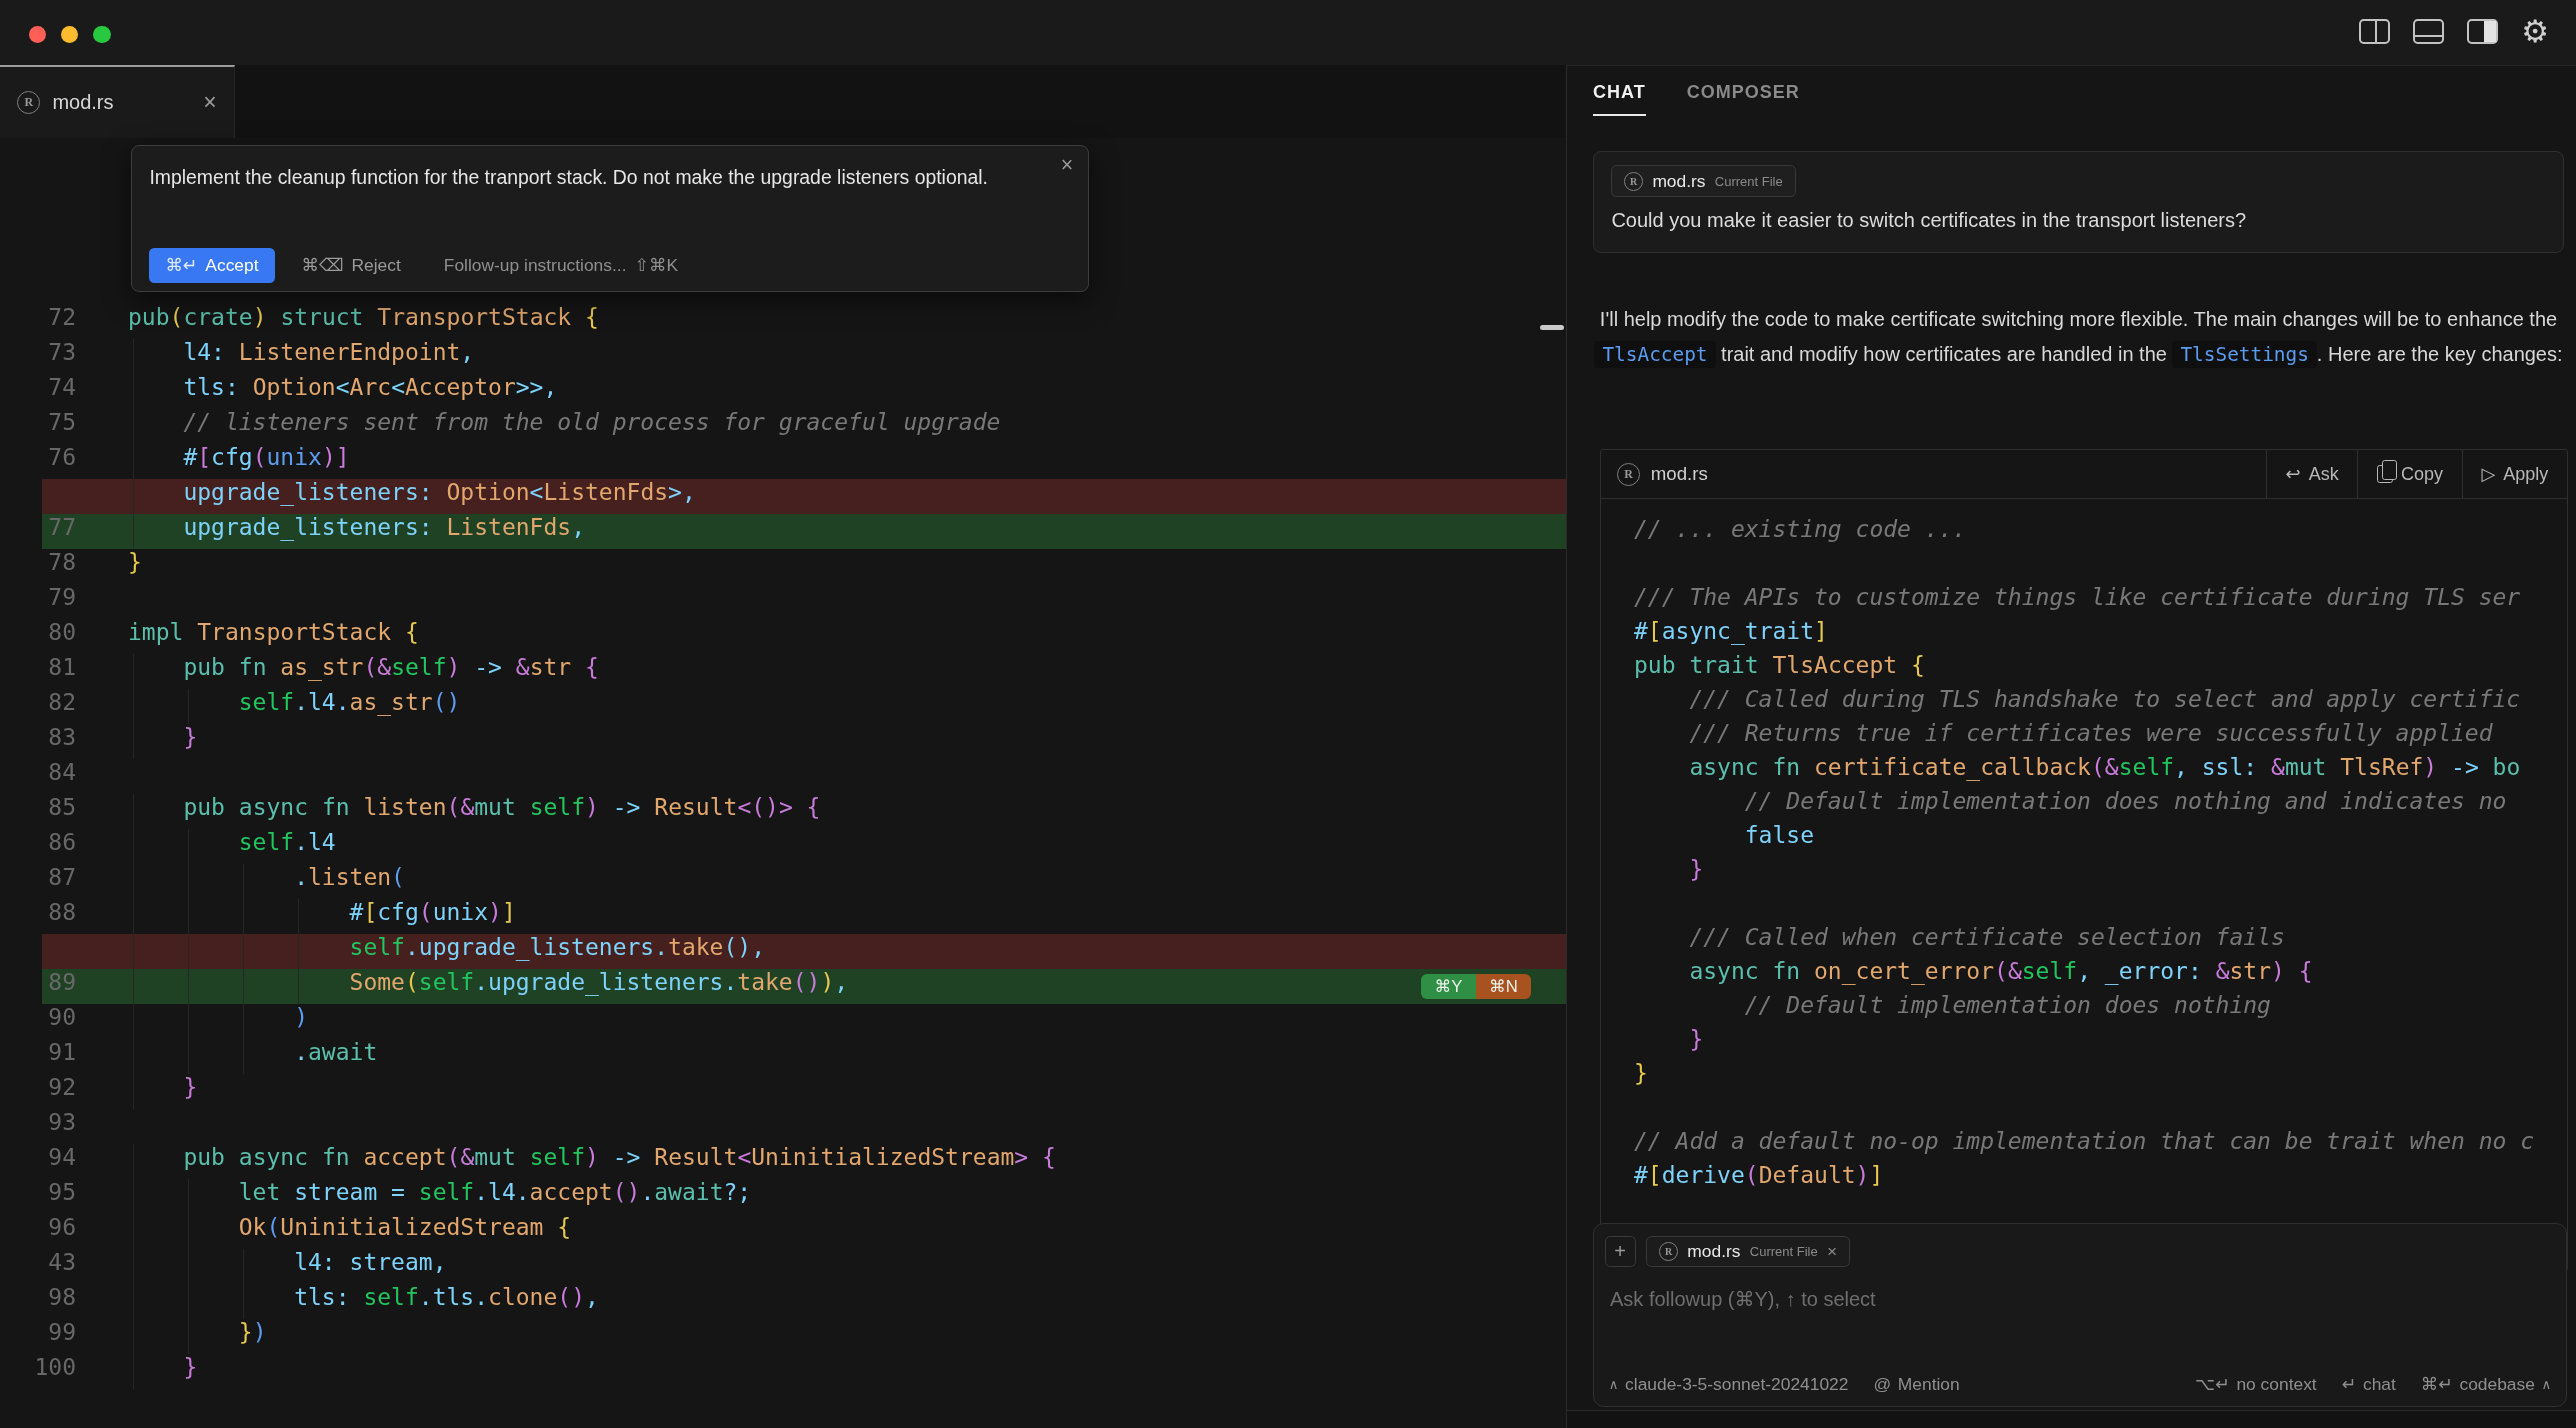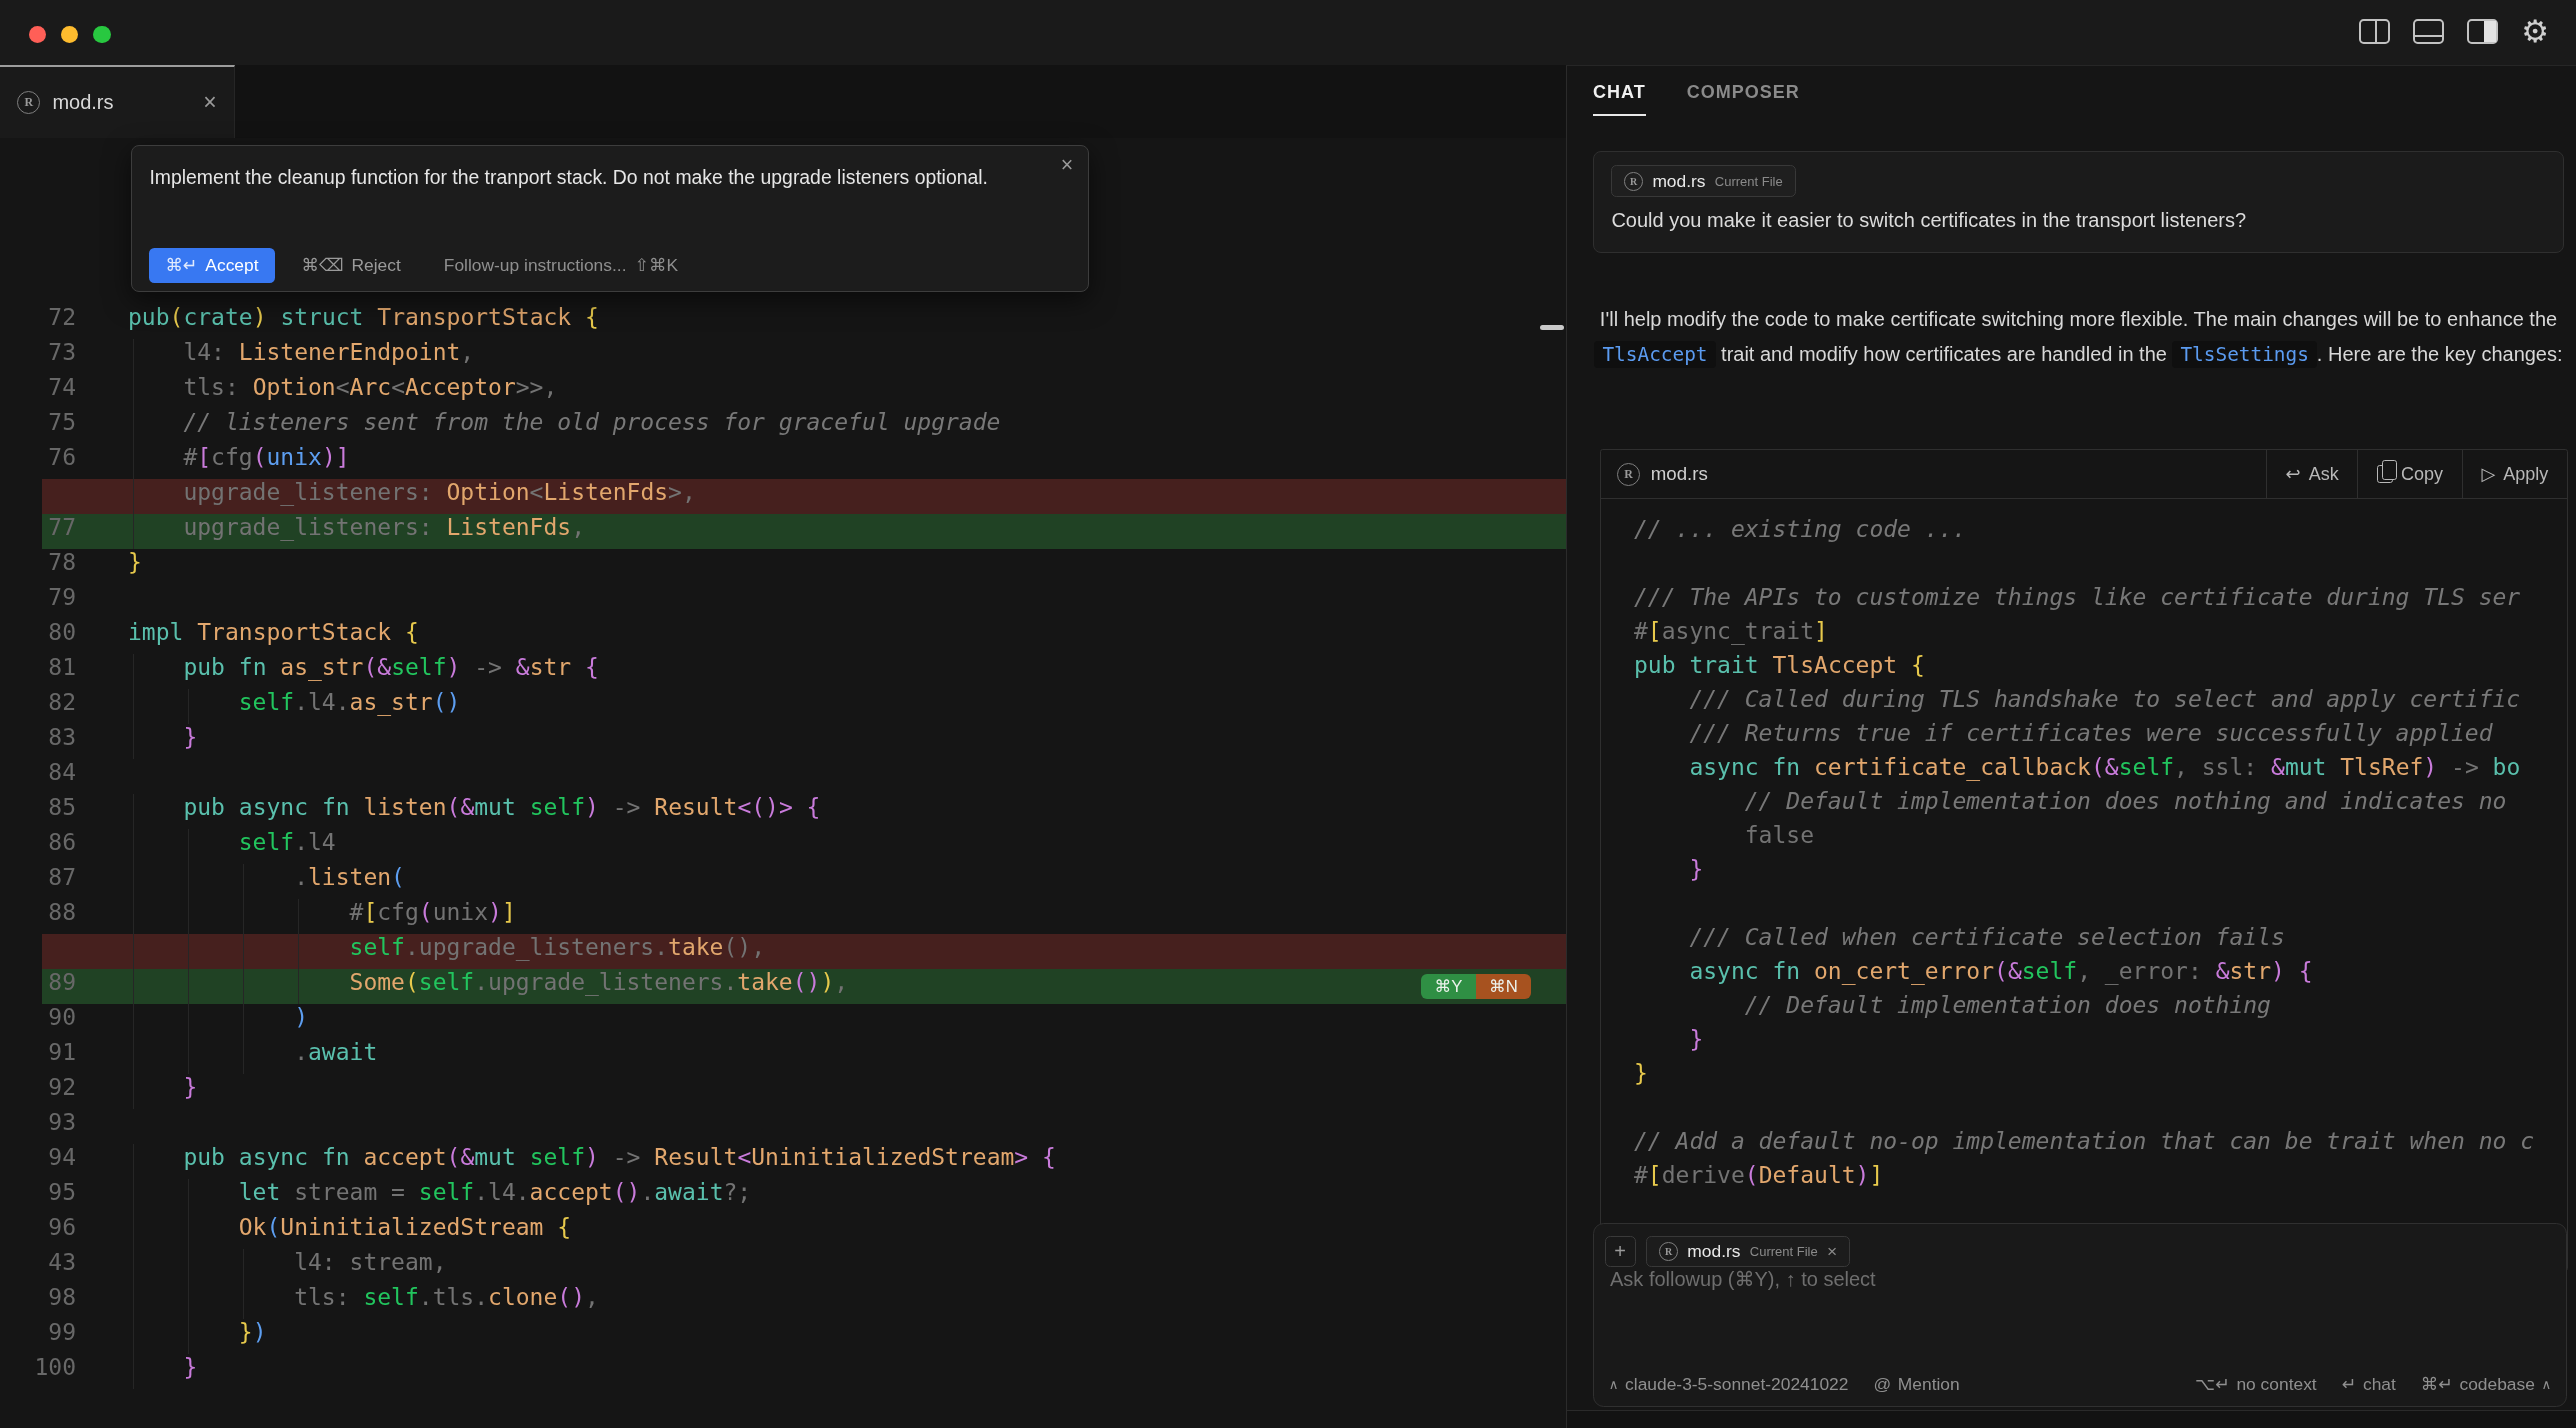--- a/index.html
+++ b/index.html
@@ -36,21 +36,21 @@
   .crow { position:relative; display:flex; white-space:pre; }
   #editor-rows .crow { height:35px; line-height:35px; }
   .gut { flex:none; width:100px; text-align:right; padding-right:24px; color:#686868;
          font:23px "DejaVu Sans Mono", monospace; position:relative; z-index:1; }
   .ctext { position:relative; z-index:1; padding-left:28px; font:23px "DejaVu Sans Mono", monospace;
            color:#d8d8d8; flex:1; overflow:hidden; }
   .guide { position:absolute; top:0; bottom:0; width:1.3px; background:#262626; }
   .row-del::before, .row-add::before { content:''; position:absolute; left:42px; right:0; top:0; bottom:0; z-index:0; }
   .row-del::before { background:#46201e; }
   .row-add::before { background:#204224; }
-  .c-kw{color:#5ac0ad;} .c-ty{color:#e2a76d;} .c-self{color:#22c55e;} .c-pl{color:#737373;}
+  .c-kw{color:#5ac0ad;} .c-ty{color:#e2a76d;} .c-self{color:#22c55e;} .c-pl{color:#7dd3fc;}
   .c-cm{color:#787878;font-style:italic;} .c-y{color:#e7c94c;} .c-p{color:#c97bdb;} .c-b{color:#5d9ef0;}
   .badges { position:absolute; right:35px; top:5.3px; z-index:2; display:flex; }
   .badge { height:25px; line-height:25px; padding:0 13.3px; color:#ecf2ec; font-size:16.7px;
            font-family:"Liberation Sans",sans-serif; }
   .badge-y { background:#2f8f44; border-radius:6px 0 0 6px; }
   .badge-n { background:#a7521f; border-radius:0 6px 6px 0; }
   .scroll-thumb { position:absolute; left:1540px; top:186px; width:24px; height:5.3px; background:#c9c9c9; border-radius:2.7px; }
 
   
   .dialog { position:absolute; left:131px; top:145px; width:958px; height:147px; background:#1c1c1c;
@@ -98,21 +98,21 @@
   #chat-code-lines { padding:17.4px 0 9.3px 0; }
   #chat-code-lines .crow { height:34px; line-height:34px; }
   #chat-code-lines .ctext { padding-left:33px; }
 
   .input-card { position:absolute; left:26px; top:1157px; width:974px; height:184px; background:#191919;
                 border:1.3px solid #303030; border-radius:10.7px; padding:12px 10.7px; }
   .plus-btn { width:31px; height:31px; border:1.3px solid #3a3a3a; border-radius:5.3px; background:none;
               color:#9a9a9a; font-size:20px; line-height:27px; }
   .input-chips { display:flex; align-items:center; gap:10.7px; }
   .input-chips .chip { height:31px; background:#1c1c1c; }
-  .placeholder { margin-left:5.3px; color:#6e6e6e; font-size:20px; }
+  .placeholder { margin-top:20px; margin-left:5.3px; color:#6e6e6e; font-size:20px; }
   .input-footer { position:absolute; left:14.7px; right:14.7px; bottom:10.7px; display:flex; align-items:center;
                   gap:25px; color:#8f8f8f; font-size:17.4px; }
   .foot-item { display:flex; align-items:center; gap:6.7px; white-space:nowrap; }
   .foot-right { margin-left:auto; display:flex; gap:25px; }
   .chev { font-size:13.3px; }
   .chat-bottom { position:absolute; left:0; right:0; top:1344px; height:18.7px; border-top:1.3px solid #2a2a2a; background:#121212; }
 
   .kbd { font-size:inherit; }
 </style>
 </head>

